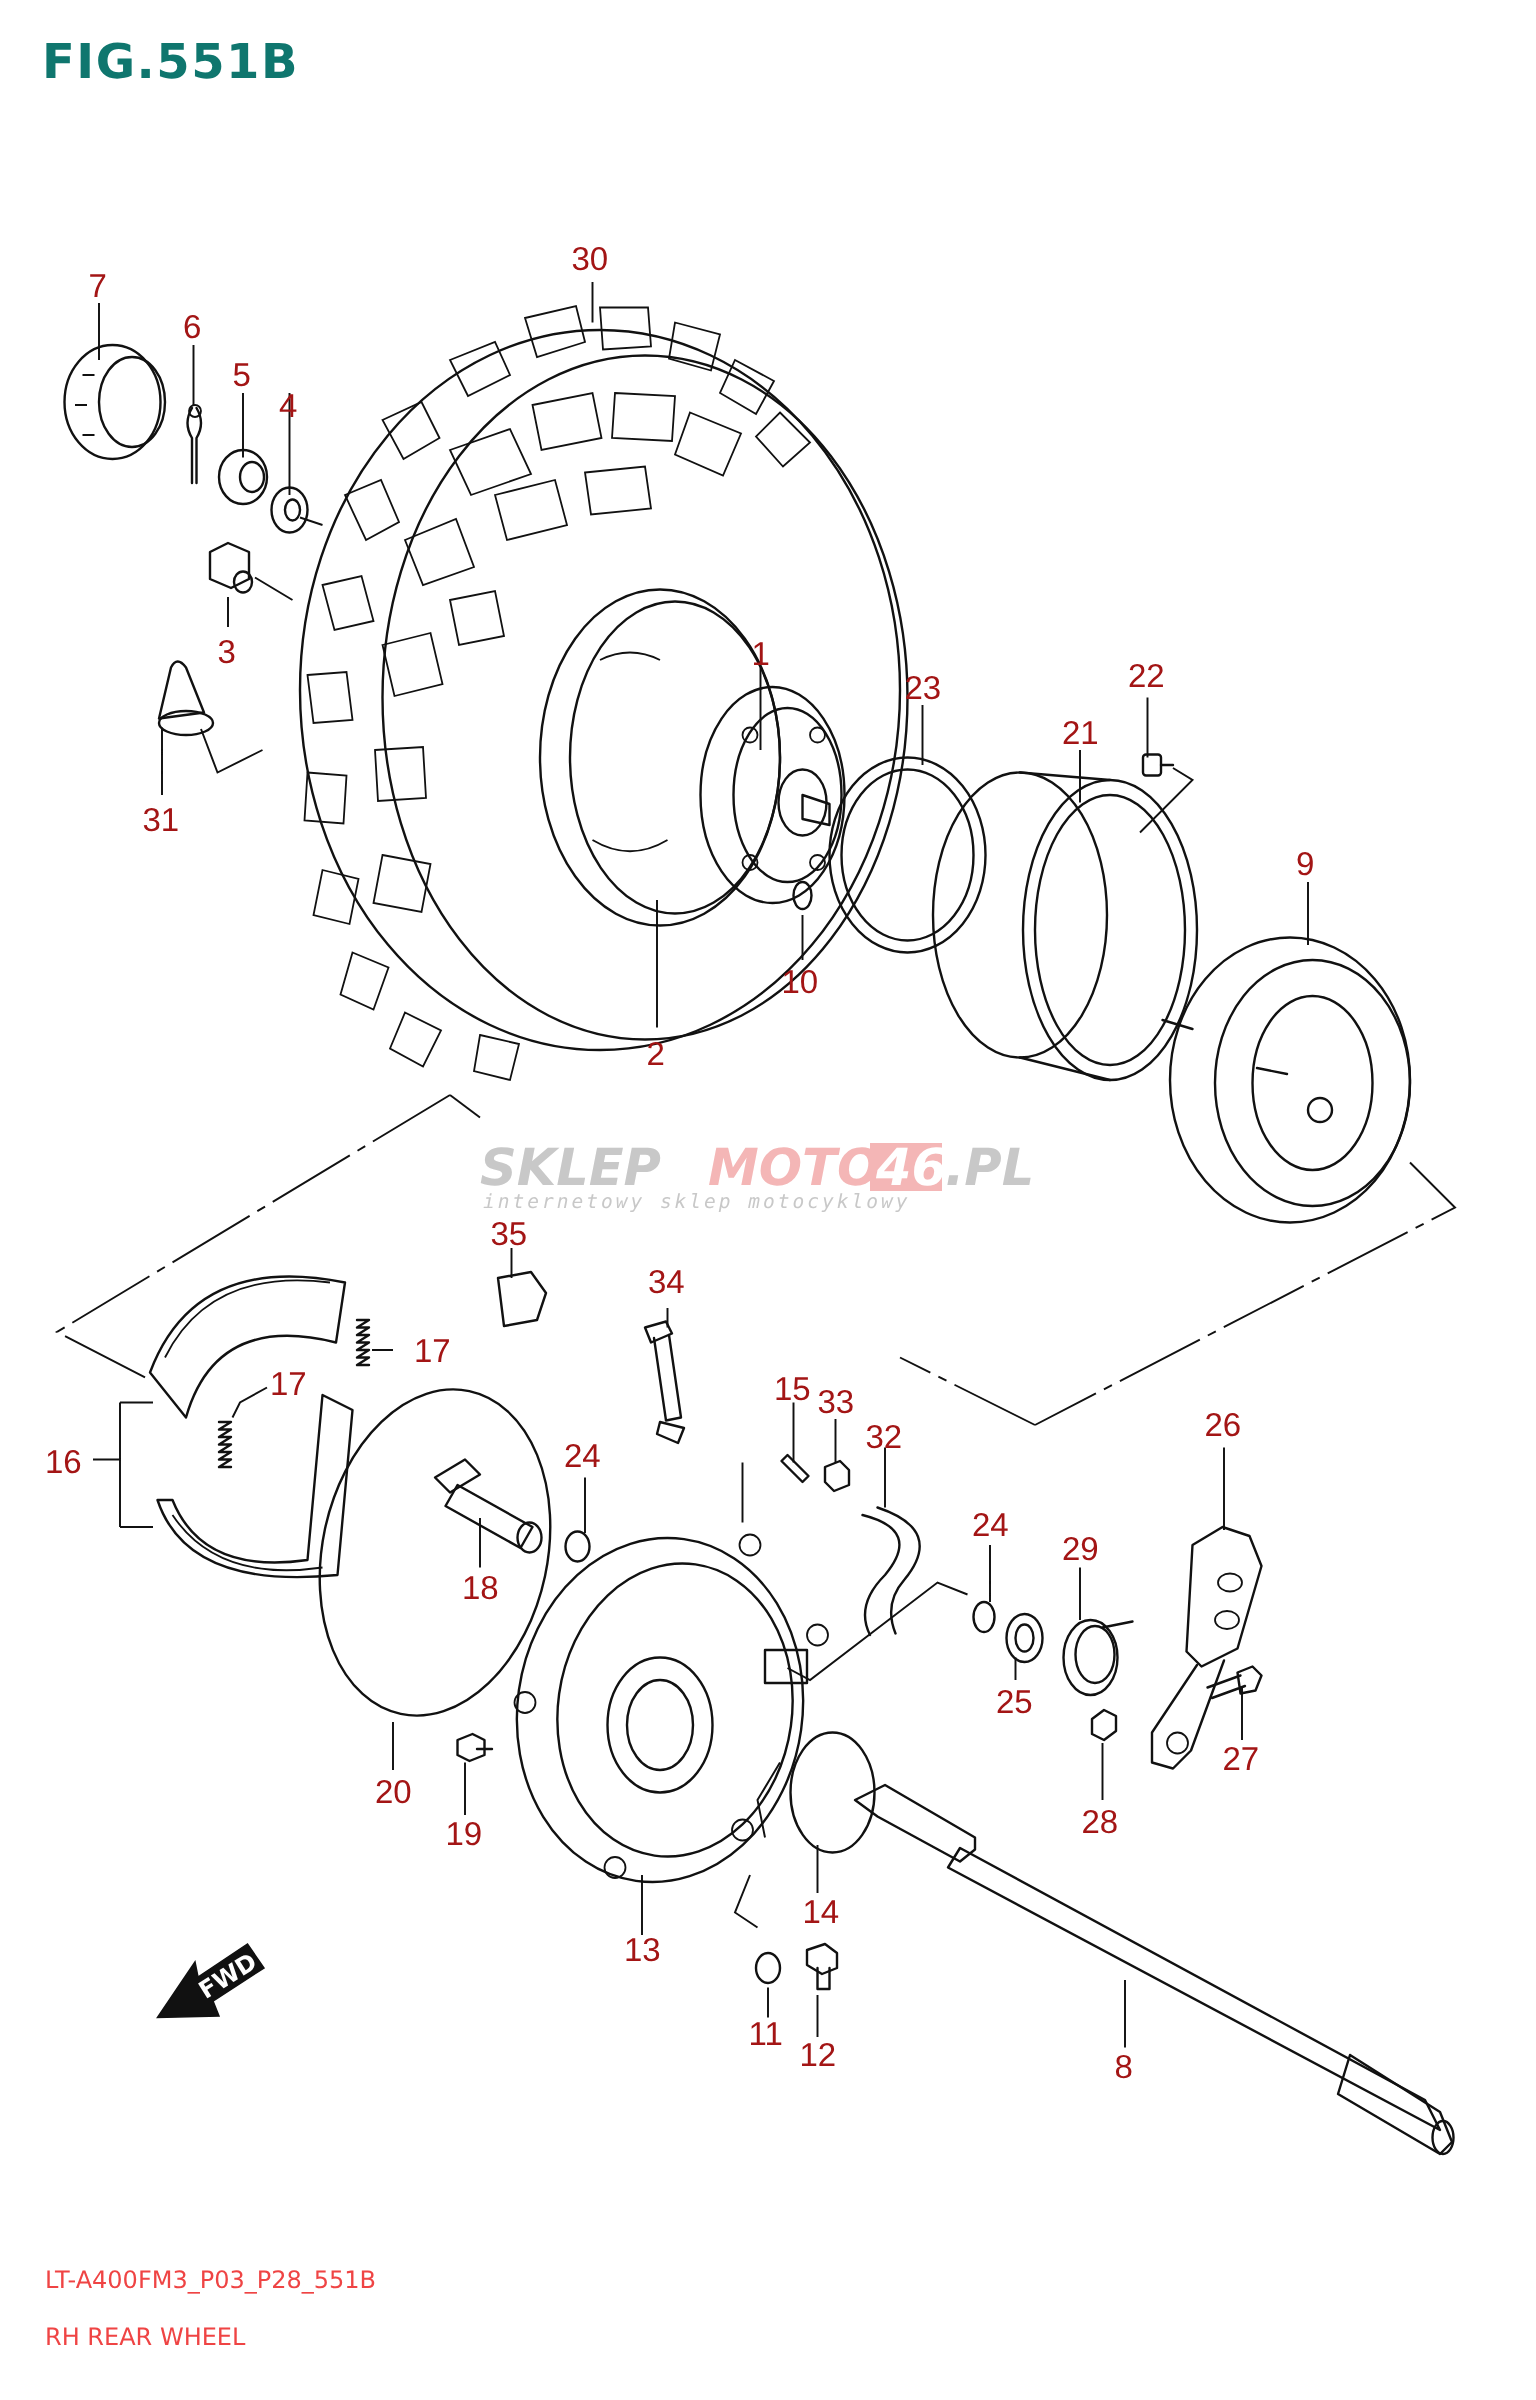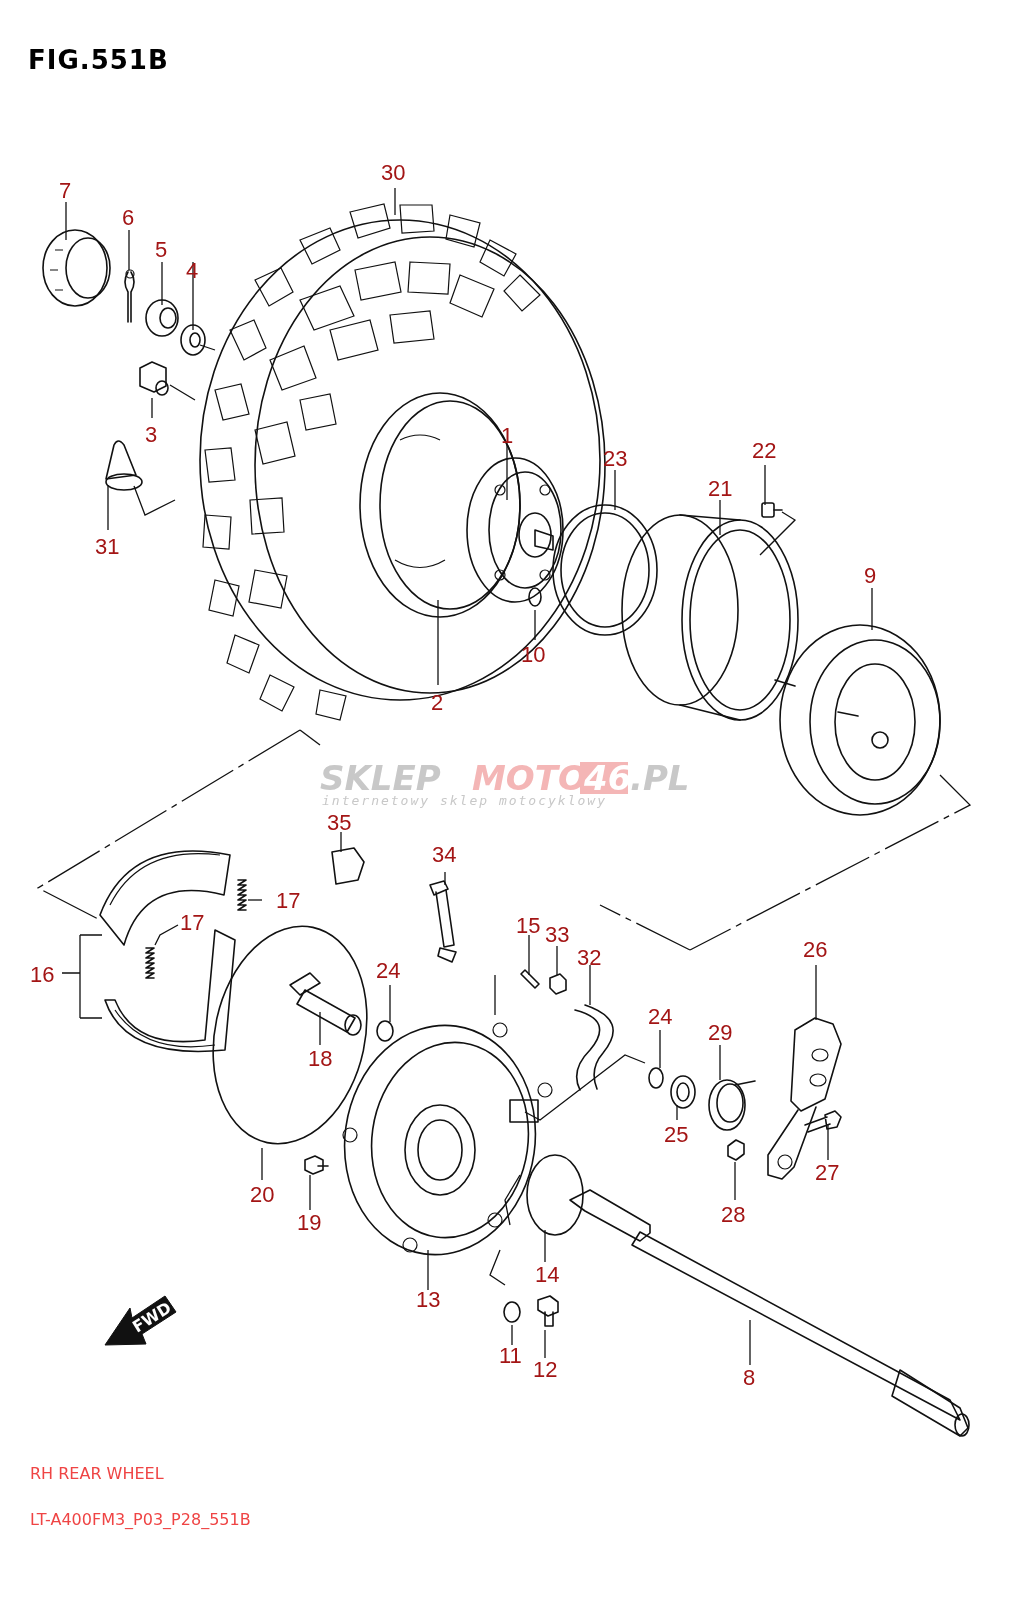--- a/index.html
+++ b/index.html
@@ -1,29 +1,29 @@
 <!DOCTYPE html>
 <html><head>
   <meta charset="utf-8">
   <style>
     html, body { margin: 0; padding: 0; background: #ffffff; }
     body { width: 1024px; height: 1600px; position: relative; overflow: hidden; font-family: "Liberation Sans", sans-serif; }
-    .fig-title { position: absolute; left: 28px; top: 22px; font-family: "DejaVu Sans", sans-serif; font-weight: bold; font-size: 26px; color: #000000; letter-spacing: 1px; margin-top: 23px; }
+    .fig-title { position: absolute; left: 28px; top: 22px; font-family: "DejaVu Sans", sans-serif; font-weight: bold; font-size: 32px; color: #0f766e; letter-spacing: 1px; }
     svg.diagram { position: absolute; left: 0; top: 0; }
     .callout { font-family: "Liberation Sans", sans-serif; font-size: 22px; fill: #a31515; }
     .part { fill: none; stroke: #111; stroke-width: 1.6; stroke-linejoin: round; stroke-linecap: round; }
     .thin { fill: none; stroke: #111; stroke-width: 1.2; }
     .leader { fill: none; stroke: #111; stroke-width: 1.3; }
     .dash { fill: none; stroke: #111; stroke-width: 1.3; stroke-dasharray: 60 6 6 6; }
     .wm-grey { font-family: "DejaVu Sans", sans-serif; font-style: italic; font-weight: bold; font-size: 34px; fill: #c8c8c8; }
     .wm-red { font-family: "DejaVu Sans", sans-serif; font-style: italic; font-weight: bold; font-size: 34px; fill: #f4b6b6; }
     .wm-sub { font-family: "DejaVu Sans Mono", monospace; font-style: italic; font-size: 13px; fill: #c8c8c8; letter-spacing: 2px; }
     .footer { position: absolute; left: 30px; font-family: "DejaVu Sans", sans-serif; font-size: 16px; color: #ef4444; }
     .footer.code { top: 1510px; }
-    .footer.name { top: 1464px; text-align: center; }
+    .footer.name { top: 1548px; text-align: center; }
   </style>
 </head>
 <body>
 
 <div class="fig-title">
   <span>FIG.551B</span>
 </div>
 
 <svg class="diagram" width="1024" height="1600" viewBox="0 0 1024 1600">
 

